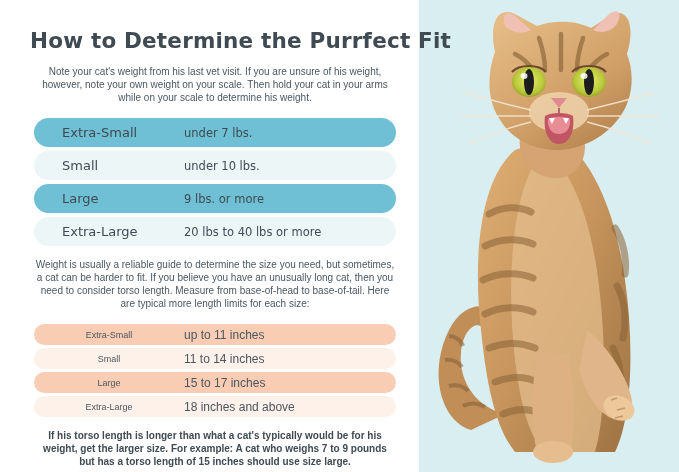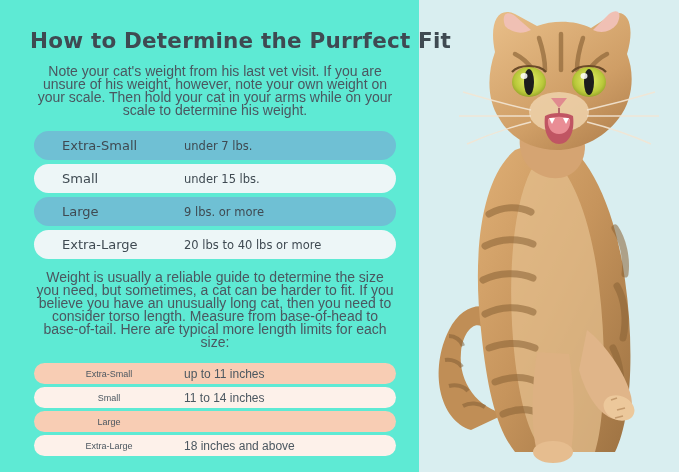--- a/index.html
+++ b/index.html
@@ -10,21 +10,21 @@
     width: 679px;
     height: 472px;
     font-family: "Liberation Sans", sans-serif;
     background: #d9eef0;
     overflow: hidden;
   }
   .page {
     position: relative;
     width: 679px;
     height: 472px;
-    background: #5eead4;
+    background: #ffffff;
     overflow: hidden;
   }
   
   .paw {
     position: absolute;
     opacity: 0.35;
   }
   .paw svg { display: block; }
 
   
@@ -54,21 +54,21 @@
   .title {
     font-family: "DejaVu Sans", sans-serif;
     font-size: 21.5px;
     font-weight: bold;
     color: #3f4a52;
     letter-spacing: 0.2px;
     margin: 6px 0 12px 2px;
     white-space: nowrap;
   }
   .para {
-    font-size: 14px;
+    font-size: 10px;
     line-height: 13px;
     color: #4b5760;
     text-align: center;
     margin: 0 6px 14px 6px;
   }
   .para.bold {
     font-weight: bold;
     color: #3f4a52;
   }
 
@@ -276,21 +276,21 @@
 
     <div class="para">Note your cat's weight from his last vet visit. If you are unsure of his weight, however, note your own weight on your scale. Then hold your cat in your arms while on your scale to determine his weight.</div>
 
     <div class="weight-table">
       <div class="wrow alt-a">
         <div class="wlabel">Extra-Small</div>
         <div class="wvalue">under 7 lbs.</div>
       </div>
       <div class="wrow alt-b">
         <div class="wlabel">Small</div>
-        <div class="wvalue">under 15 lbs.</div>
+        <div class="wvalue">under 10 lbs.</div>
       </div>
       <div class="wrow alt-a">
         <div class="wlabel">Large</div>
         <div class="wvalue">9 lbs. or more</div>
       </div>
       <div class="wrow alt-b">
         <div class="wlabel">Extra-Large</div>
         <div class="wvalue">20 lbs to 40 lbs or more</div>
       </div>
     </div>
@@ -301,21 +301,23 @@
       <div class="trow alt-a">
         <div class="tlabel">Extra-Small</div>
         <div class="tvalue">up to 11 inches</div>
       </div>
       <div class="trow alt-b">
         <div class="tlabel">Small</div>
         <div class="tvalue">11 to 14 inches</div>
       </div>
       <div class="trow alt-a">
         <div class="tlabel">Large</div>
+        <div class="tvalue">15 to 17 inches</div>
       </div>
       <div class="trow alt-b">
         <div class="tlabel">Extra-Large</div>
         <div class="tvalue">18 inches and above</div>
       </div>
     </div>
 
+    <div class="para bold">If his torso length is longer than what a cat's typically would be for his weight, get the larger size. For example: A cat who weighs 7 to 9 pounds but has a torso length of 15 inches should use size large.</div>
   </div>
 </div>
 
 </body></html>

